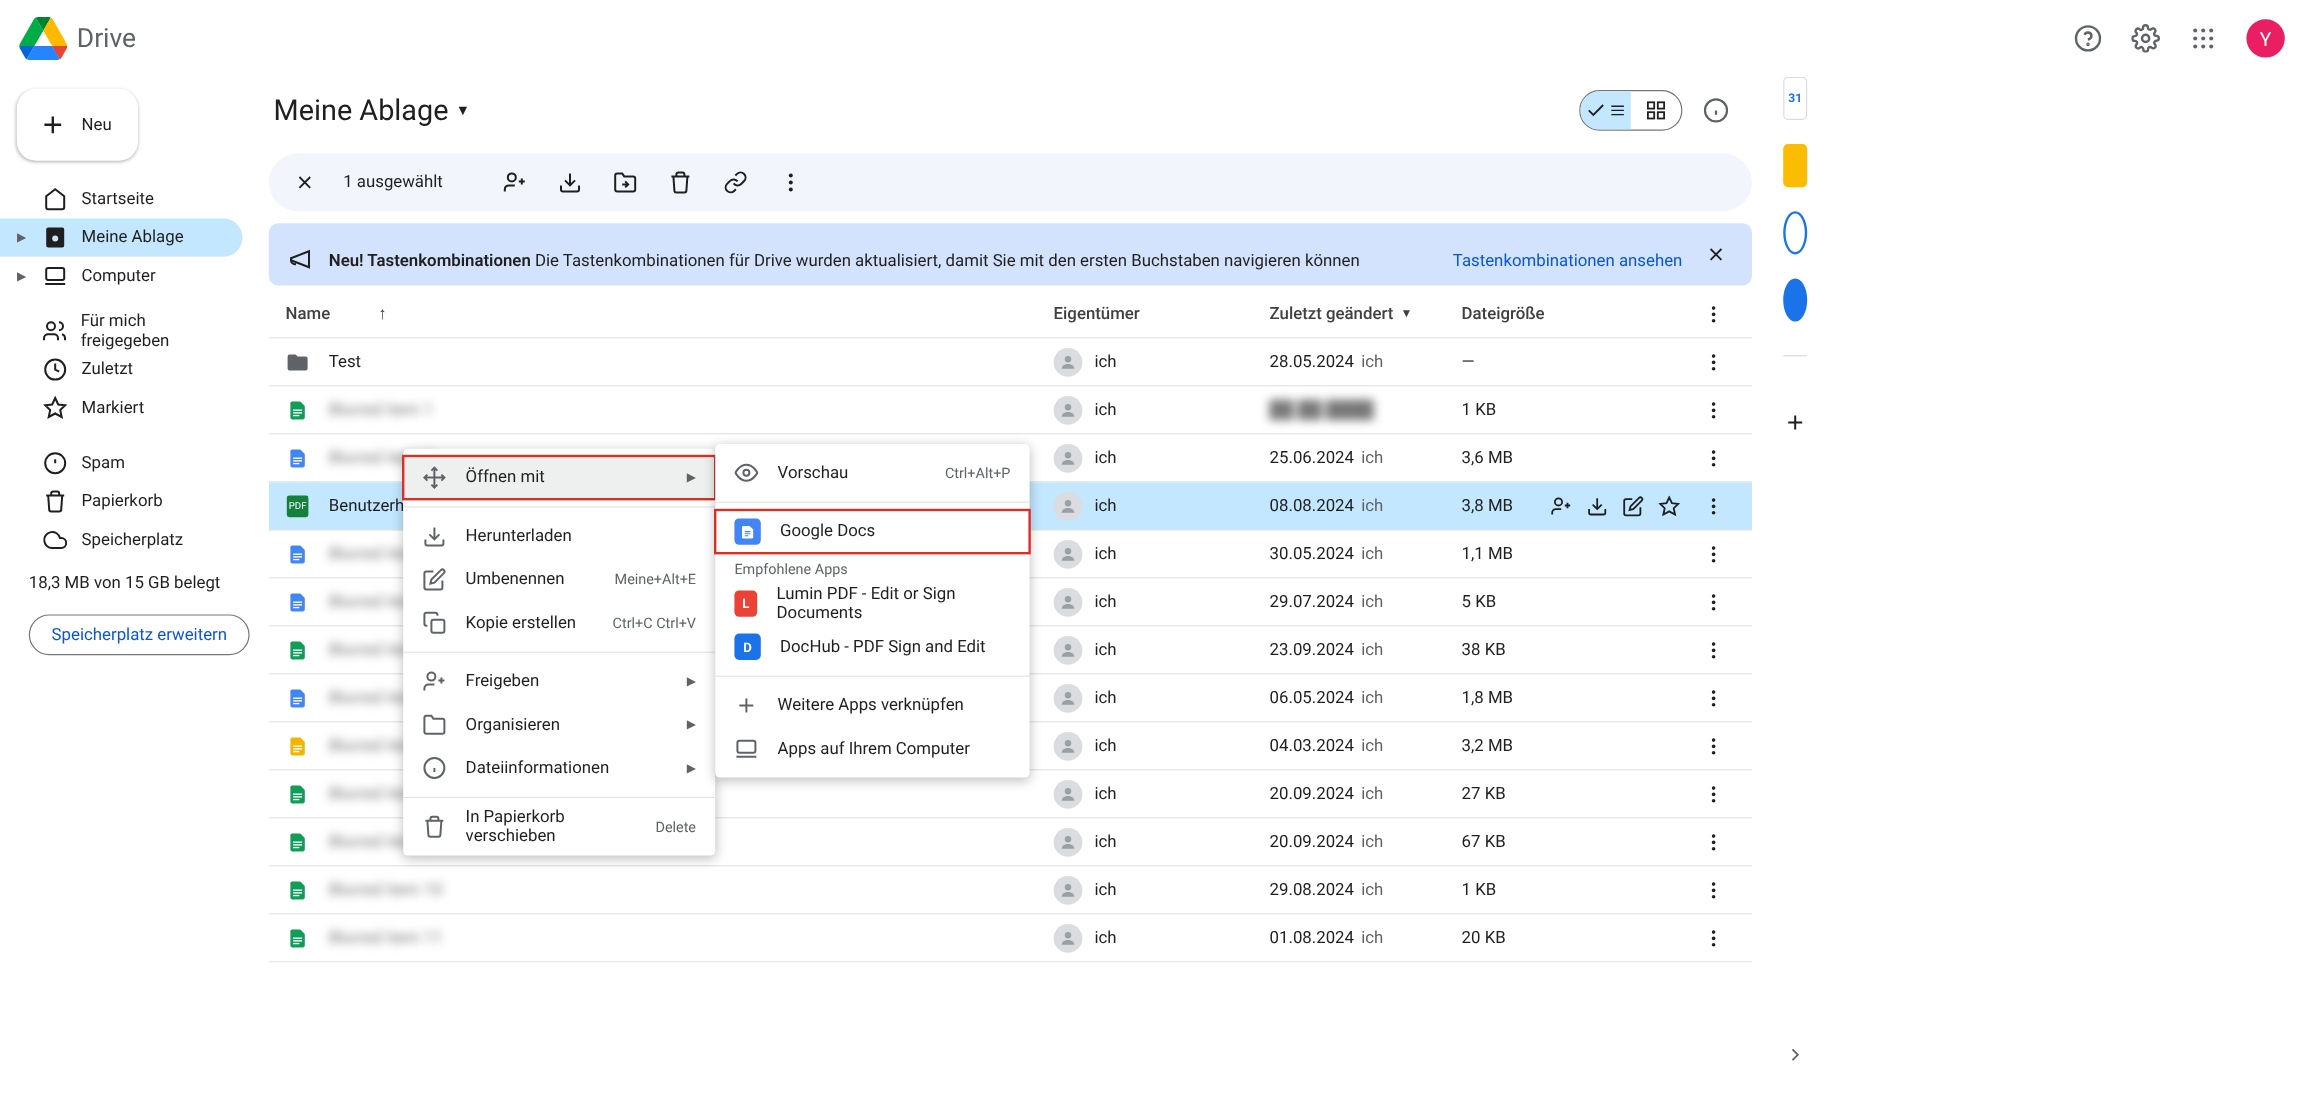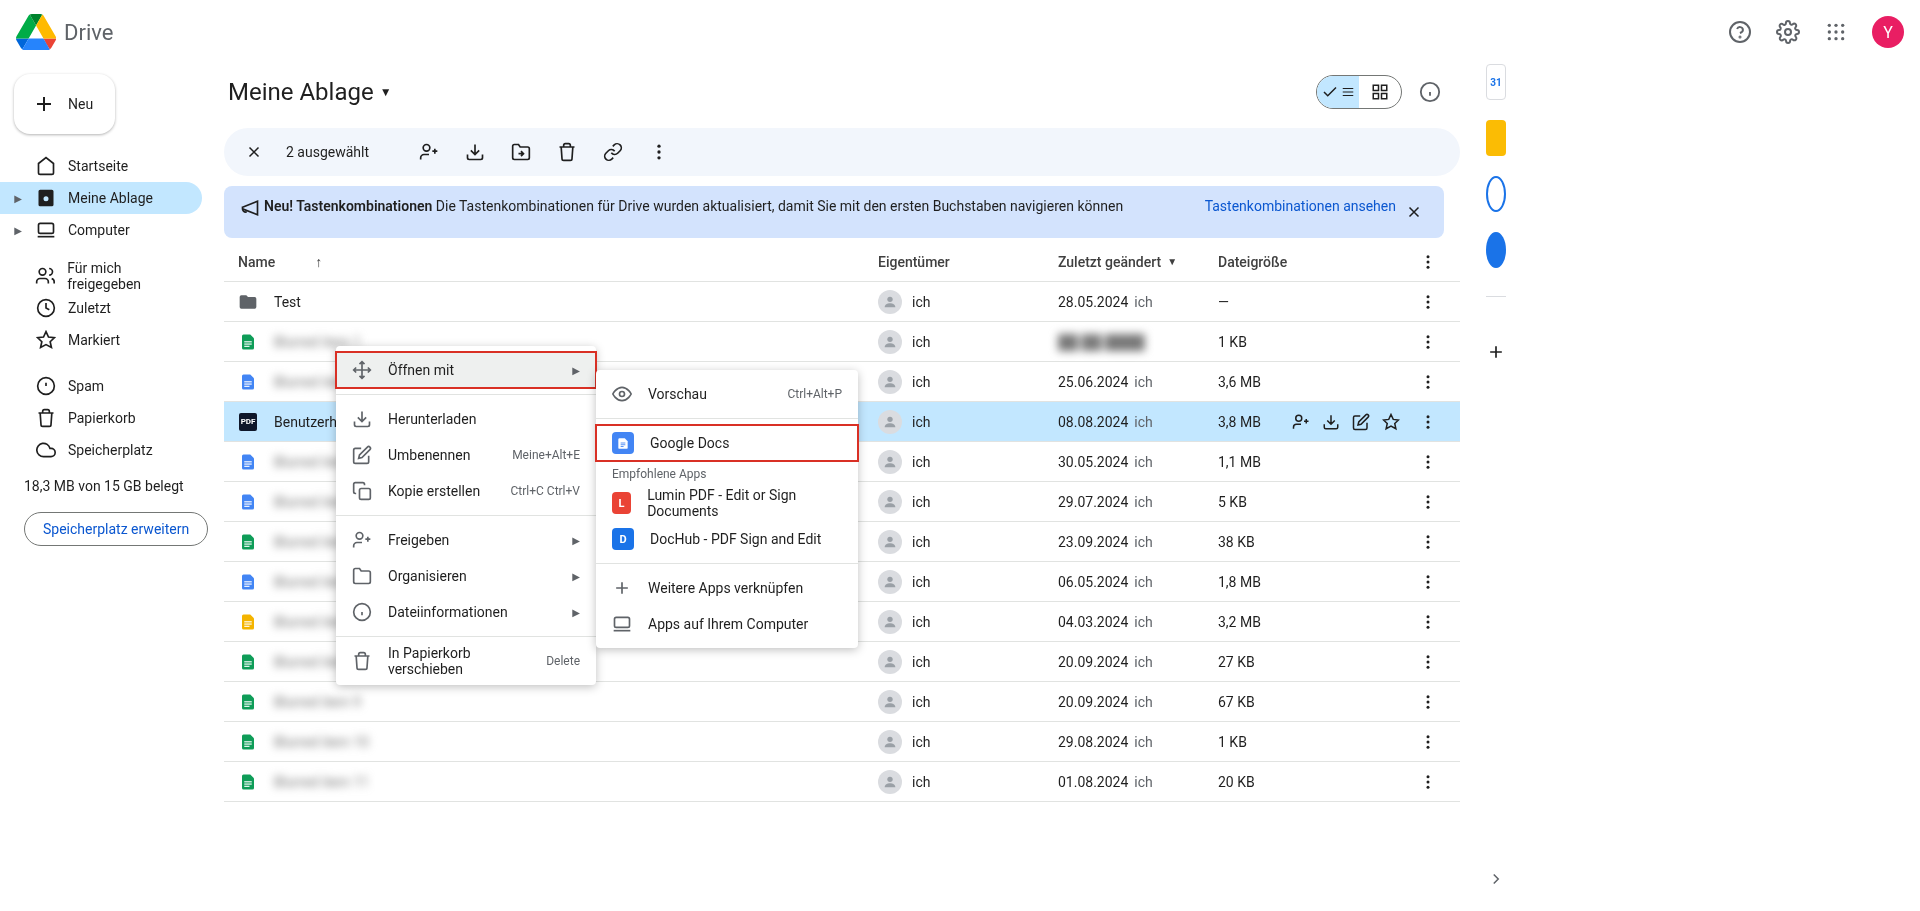--- a/index.html
+++ b/index.html
@@ -34,21 +34,21 @@
 .head-right { margin-left:auto; display:flex; align-items:center; gap:8px;}
 .view-toggle { display:flex; border:1px solid #747775; border-radius:20px; overflow:hidden;}
 .view-opt { width:42px; height:32px; display:flex; align-items:center; justify-content:center; cursor:pointer;}
 .view-opt.active { background:#c2e7ff;}
 
 
 .sel-bar { background:#f2f6fc; border-radius:28px; padding:8px 16px; display:flex; align-items:center; gap:18px; height:48px;}
 .sel-bar .sep { width:10px;}
 
 
-.banner { background:#d3e3fd; border-radius:8px; padding:12px 16px; margin:10px 16px 0 0; display:flex; align-items:flex-start; gap:4px; font-size:14px;}
+.banner { background:#d3e3fd; border-radius:8px; padding:12px 16px; margin:10px 0 0 0; display:flex; align-items:flex-end; gap:14px; font-size:14px;}
 .banner .banner-text b { font-weight:600;}
 .banner-link { margin-left:auto; color:#0b57d0; cursor:pointer;}
 
 
 .table { margin-top:4px; overflow:auto;}
 .thead, .trow { display:flex; align-items:center; border-bottom:1px solid #e1e3e1; min-height:40px; padding-right:12px;}
 .thead { font-weight:500; color:#404040; font-size:14px;}
 .trow { height:40px; font-size:14px;}
 .trow.selected { background:#c2e7ff;}
 .col-name { flex:1; display:flex; align-items:center; gap:16px; padding-left:14px; min-width:0;}
@@ -56,21 +56,21 @@
 .col-mod { width:160px; display:flex; align-items:center; gap:6px;}
 .col-size { width:190px;}
 .col-actions { width:40px; display:flex; justify-content:center;}
 .row-targets { display:flex; gap:12px; margin-right:8px;}
 .file-icon { width:20px; height:20px; display:flex; align-items:center; justify-content:center;}
 .owner-avatar { width:24px; height:24px; border-radius:50%; background:#dadce0; display:flex; align-items:center; justify-content:center; color:#5f6368;}
 .blur { filter: blur(4px); color:#777;}
 
 
 .ctx, .subctx { position:absolute; background:#fff; border-radius:4px; box-shadow:0 2px 10px rgba(0,0,0,.25); padding:6px 0; font-size:14px; z-index:50;}
-.ctx { left:336px; top:346px; width:260px;}
+.ctx { left:336px; top:374px; width:260px;}
 .subctx { left:596px; top:370px; width:262px;}
 .ctx-item { display:flex; align-items:center; gap:16px; padding:8px 16px; cursor:pointer; height:36px;}
 .ctx-item .arrow { margin-left:auto; font-size:10px; color:#5f6368;}
 .ctx-item .shortcut { margin-left:auto; font-size:12px; color:#5f6368;}
 .ctx-sep { height:1px; background:#e1e3e1; margin:6px 0;}
 .ctx-item.hl { background:#eef0ef;}
 .sub-label { padding:6px 16px 4px; color:#5f6368; font-size:12px;}
 .redbox { outline:2px solid #d93025; outline-offset:-1px;}
 .app-icon { width:22px; height:22px; border-radius:4px; display:flex; align-items:center; justify-content:center; color:#fff; font-size:11px; font-weight:bold;}
 
@@ -263,21 +263,21 @@
           </div>
       </div>
     </div>
 
     <div class="sel-bar">
       <span class="icon-btn" style="width:28px;height:28px">
           <svg width="18" height="18" viewBox="0 0 24 24" stroke="#1f1f1f" stroke-width="2">
             <path d="M18 6L6 18M6 6l12 12"></path>
           </svg>
         </span>
-      <span>2 ausgewählt</span>
+      <span>1 ausgewählt</span>
       <span class="sep"></span>
       <span class="icon-btn" style="width:28px;height:28px">
           <svg width="20" height="20" viewBox="0 0 24 24" fill="none" stroke="#1f1f1f" stroke-width="2">
             <circle cx="9" cy="7" r="4"></circle>
             <path d="M2 21v-2a4 4 0 014-4h6M19 8v6M22 11h-6"></path>
           </svg>
         </span>
       <span class="icon-btn" style="width:28px;height:28px">
           <svg width="20" height="20" viewBox="0 0 24 24" fill="none" stroke="#1f1f1f" stroke-width="2">
             <path d="M21 15v4a2 2 0 01-2 2H5a2 2 0 01-2-2v-4M7 10l5 5 5-5M12 15V3"></path>
@@ -445,21 +445,21 @@
               <svg width="18" height="18" viewBox="0 0 24 24" fill="#1f1f1f">
                 <circle cx="12" cy="5" r="2"></circle>
                 <circle cx="12" cy="12" r="2"></circle>
                 <circle cx="12" cy="19" r="2"></circle>
               </svg>
             </div>
           </div>
           <div class="trow selected">
             <div class="col-name">
               <span class="file-icon">
-                <div style="width:18px;height:18px;background:#0f172a;border-radius:2px;color:#fff;font-size:8px;display:flex;align-items:center;justify-content:center;font-weight:bold">PDF</div>
+                <div style="width:18px;height:18px;background:#15803d;border-radius:2px;color:#fff;font-size:8px;display:flex;align-items:center;justify-content:center;font-weight:normal">PDF</div>
               </span>
               <span class="">Benutzerhandbuch-win.pdf</span>
             </div>
             <div class="col-owner">
               <span class="owner-avatar">
                 <svg width="16" height="16" viewBox="0 0 24 24" fill="#9aa0a6">
                   <circle cx="12" cy="8" r="4"></circle>
                   <path d="M4 20c0-4 4-6 8-6s8 2 8 6"></path>
                 </svg>
               </span>

